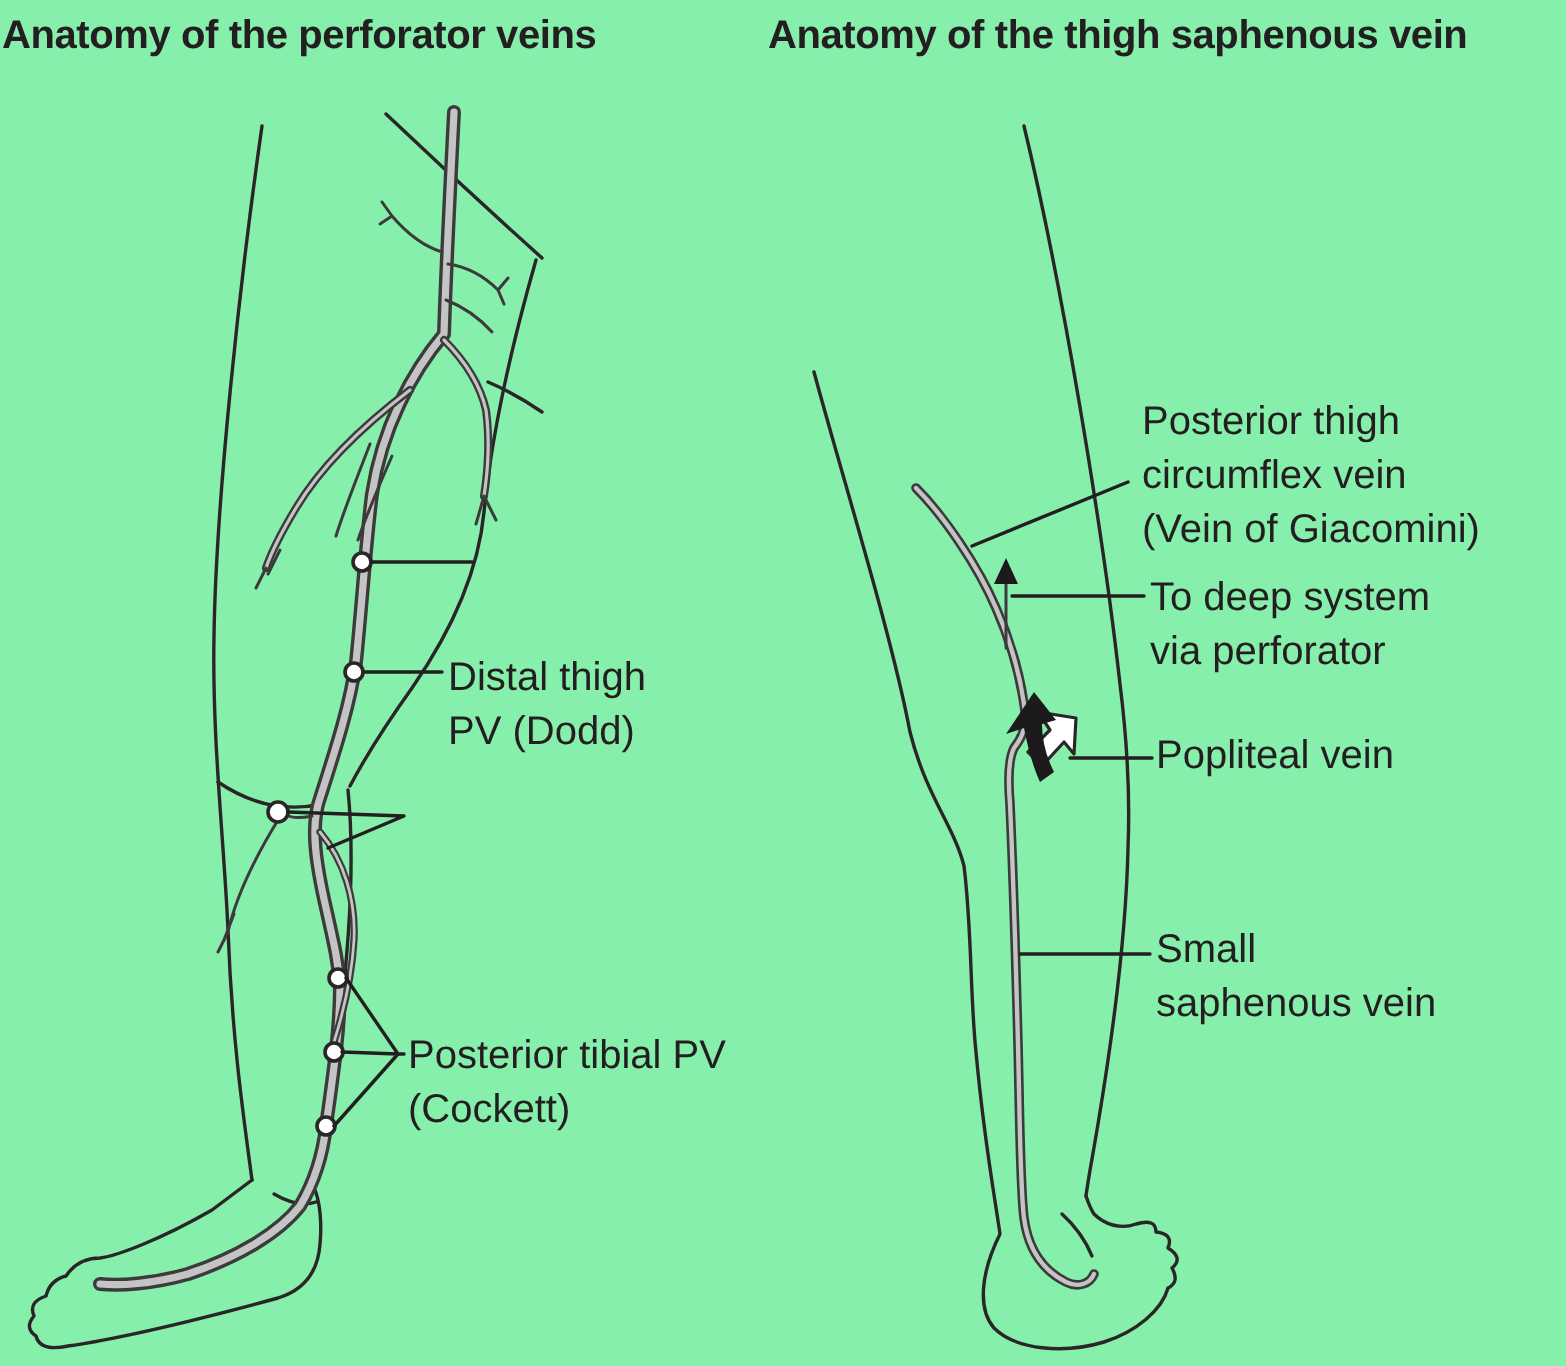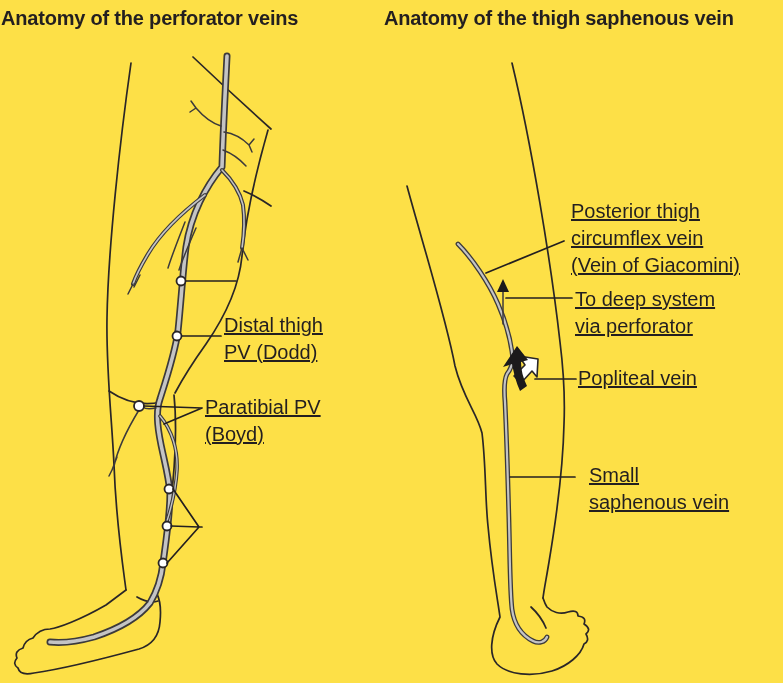--- a/index.html
+++ b/index.html
@@ -1,38 +1,37 @@
 <!DOCTYPE html>
 <html><head>
 <meta charset="utf-8">
 <style>
   html,body{margin:0;padding:0;background:#fff;}
   #canvas{
-    position:relative;width:783px;height:683px;background:#fde047;
+    position:relative;width:783px;height:683px;background:#86efac;
     font-family:"Liberation Sans",sans-serif;overflow:hidden;
   }
   .panel-title{
     position:absolute;font-size:20px;font-weight:700;color:#231f20;
     letter-spacing:-0.2px;white-space:nowrap;
   }
   #title-left{left:1px;top:7px;}
   #title-right{left:384px;top:7px;}
   .lbl{
     position:absolute;font-size:20px;line-height:27px;color:#231f20;
     white-space:pre-line;
-    text-decoration:underline;
   }
   #lbl-hunterian{left:240px;top:241px;}
-  #lbl-dodd{left:224px;top:312px;}
+  #lbl-dodd{left:224px;top:326px;}
   #lbl-boyd{left:205px;top:394px;}
   #lbl-cockett{left:204px;top:515px;}
   #lbl-giacomini{left:571px;top:198px;}
   #lbl-deep{left:575px;top:286px;}
   #lbl-popliteal{left:578px;top:365px;}
-  #lbl-small{left:578px;top:462px;margin-left:11px;}
+  #lbl-small{left:578px;top:462px;}
   svg{position:absolute;left:0;top:0;}
   .outline{fill:none;stroke:#2a2627;stroke-width:1.7;stroke-linecap:round;stroke-linejoin:round;}
   .vein-outer{fill:none;stroke:#3c3a3b;stroke-linecap:round;stroke-linejoin:round;}
   .vein-inner{fill:none;stroke:#c4c4c4;stroke-linecap:round;stroke-linejoin:round;}
   .thin{fill:none;stroke:#3c3a3b;stroke-width:1.5;stroke-linecap:round;}
   .leader{fill:none;stroke:#231f20;stroke-width:1.7;stroke-linecap:round;}
   .perf{fill:#ffffff;stroke:#2a2627;stroke-width:1.8;}
   .solid{fill:#1c1a1b;stroke:none;}
   .whitearrow{fill:#ffffff;stroke:#2a2627;stroke-width:1.6;stroke-linejoin:round;}
 </style>
@@ -132,22 +131,22 @@
       <path class="leader" d="M535,379 L576,379"></path>
       <path class="leader" d="M510,477 L575,477"></path>
     </g>
   </svg>
 
   <div id="title-left" class="panel-title">Anatomy of the perforator veins</div>
   <div id="title-right" class="panel-title">Anatomy of the thigh saphenous vein</div>
 
   <div id="lbl-dodd" class="lbl">Distal thigh
 PV (Dodd)</div>
-  <div id="lbl-boyd" class="lbl">Paratibial PV
-(Boyd)</div>
+  <div id="lbl-cockett" class="lbl">Posterior tibial PV
+(Cockett)</div>
 
   <div id="lbl-giacomini" class="lbl">Posterior thigh
 circumflex vein
 (Vein of Giacomini)</div>
   <div id="lbl-deep" class="lbl">To deep system
 via perforator</div>
   <div id="lbl-popliteal" class="lbl">Popliteal vein</div>
   <div id="lbl-small" class="lbl">Small
 saphenous vein</div>
 </div>

